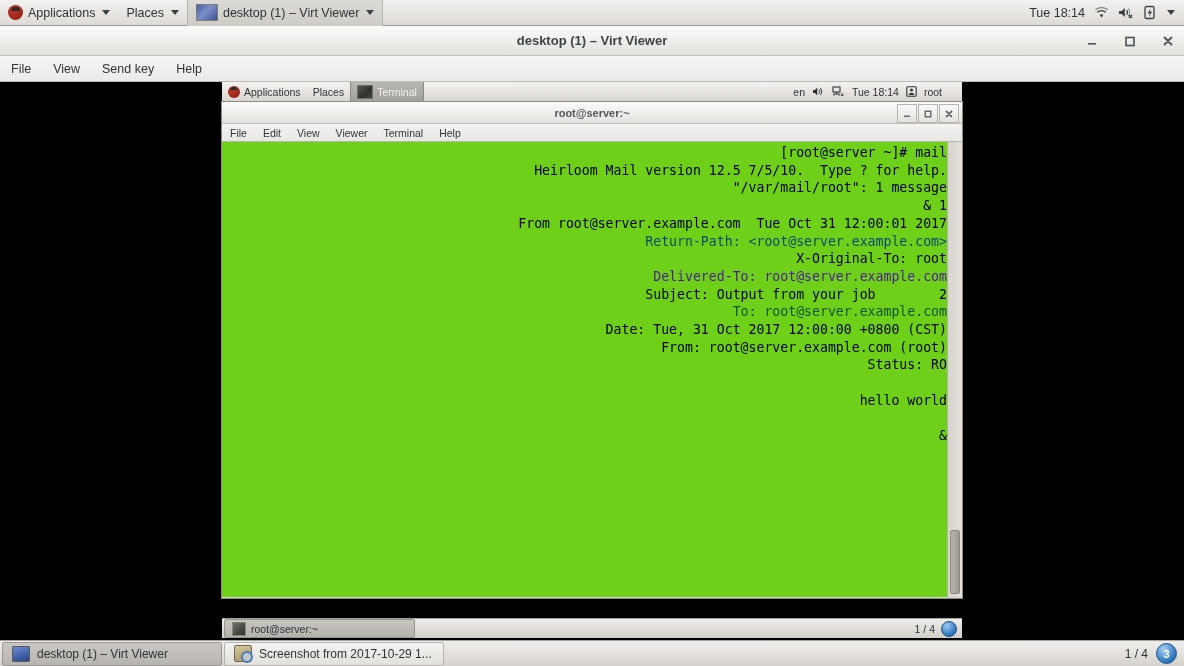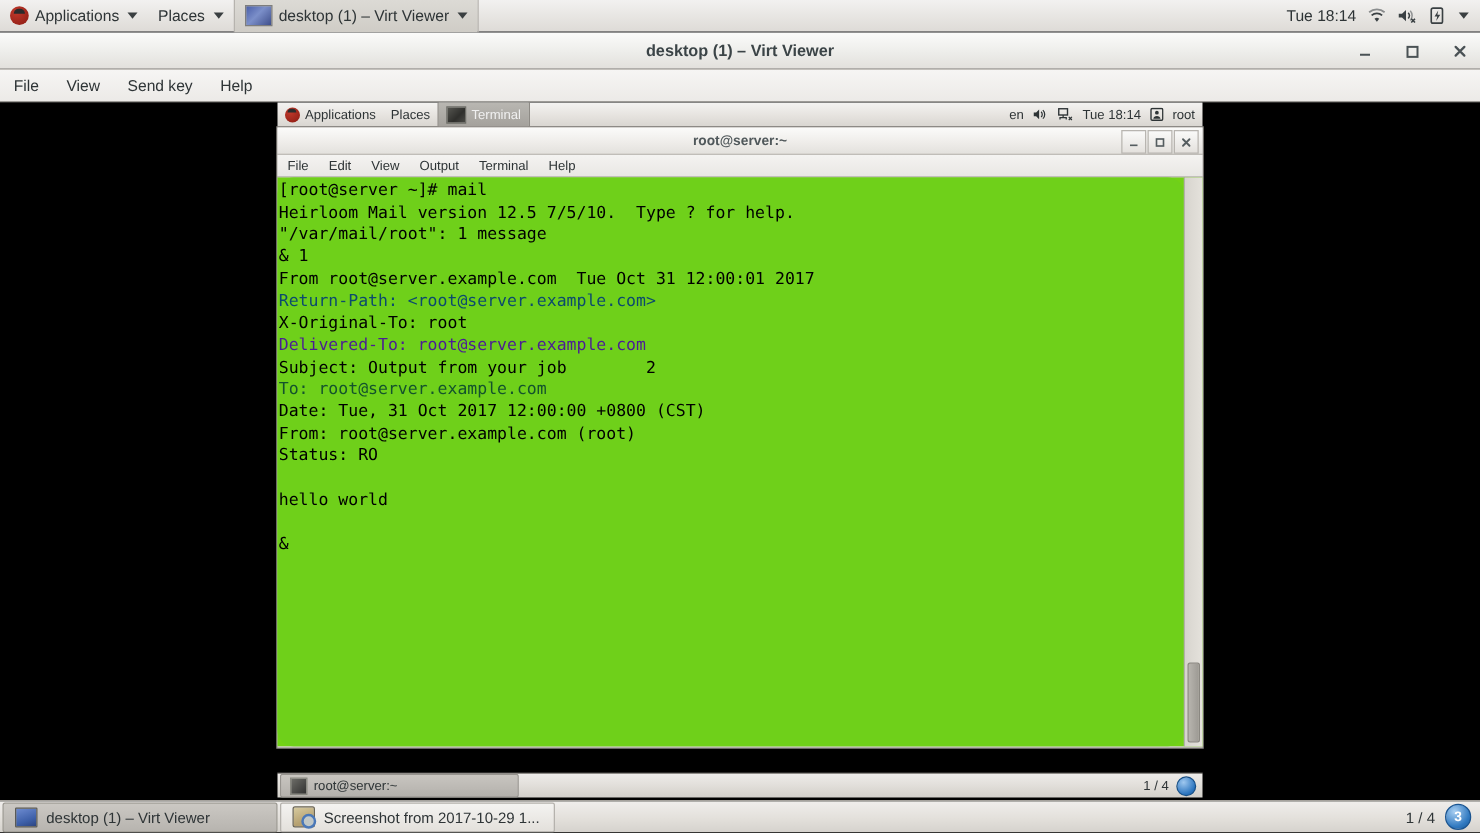--- a/index.html
+++ b/index.html
@@ -6,20 +6,21 @@
     margin: 0; padding: 0;
     width: 1184px; height: 666px;
     overflow: hidden;
     background: #000;
     font-family: "Liberation Sans", sans-serif;
   }
   #root {
     position: relative;
     width: 1184px; height: 600px;
     background: #000000;
+    text-align: right;
   }
 
   
   .host-panel {
     position: absolute; left: 0; top: 0;
     width: 1184px; height: 26px;
     background: linear-gradient(to bottom, #f2f1f0 0%, #e8e6e3 50%, #dedbd7 100%);
     border-bottom: 1px solid #9a9a9a;
     box-sizing: border-box;
     display: flex; align-items: center;
@@ -122,21 +123,21 @@
     font-size: 10.5px; color: #2e3436;
   }
   .gp-item { display: flex; align-items: center; gap: 4px; padding: 0 6px; height: 20px; white-space: nowrap; }
   .gp-item.app-win {
     background: linear-gradient(to bottom, #b9b7b2, #a3a09b);
     border-left: 1px solid #8d8a85;
     border-right: 1px solid #8d8a85;
     color: #f0f0f0;
   }
   .gp-spacer { flex: 1 1 auto; }
-  .gp-right { display: flex; align-items: center; gap: 7px; padding-right: 6px; height: 20px; }
+  .gp-right { display: flex; align-items: center; gap: 7px; padding-right: 20px; height: 20px; }
   .guest-fedora {
     width: 12px; height: 12px; border-radius: 50%;
     background: radial-gradient(circle at 35% 30%, #c0392b, #8a1a12);
     position: relative; flex: 0 0 auto;
   }
   .guest-fedora::after {
     content: ""; position: absolute; left: 2px; top: 1.5px;
     width: 7px; height: 3px; background: #2b2b2b; border-radius: 3px 3px 0 0;
   }
   .term-thumb {
@@ -448,21 +449,21 @@
                     <path d="M2.4 2.4 L7.6 7.6 M7.6 2.4 L2.4 7.6" stroke="#555d60" stroke-width="1.5" stroke-linecap="round"></path>
                   </svg>
                 </span>
               </div>
             </div>
 
             <div class="term-menubar">
               <span class="term-menu-item">File</span>
               <span class="term-menu-item">Edit</span>
               <span class="term-menu-item">View</span>
-              <span class="term-menu-item">Output</span>
+              <span class="term-menu-item">Viewer</span>
               <span class="term-menu-item">Terminal</span>
               <span class="term-menu-item">Help</span>
             </div>
 
             <div class="term-screen-wrap">
               <div class="term-screen" id="terminal-screen" style="background: rgb(111, 208, 26); border-radius: 13px;">
                   <div class="term-line" style="color: rgb(0, 0, 0);">[root@server ~]# mail</div>
                   <div class="term-line" style="color: rgb(0, 0, 0);">Heirloom Mail version 12.5 7/5/10.  Type ? for help.</div>
                   <div class="term-line" style="color: rgb(0, 0, 0);">"/var/mail/root": 1 message</div>
                   <div class="term-line" style="color: rgb(0, 0, 0);">&amp; 1</div>

